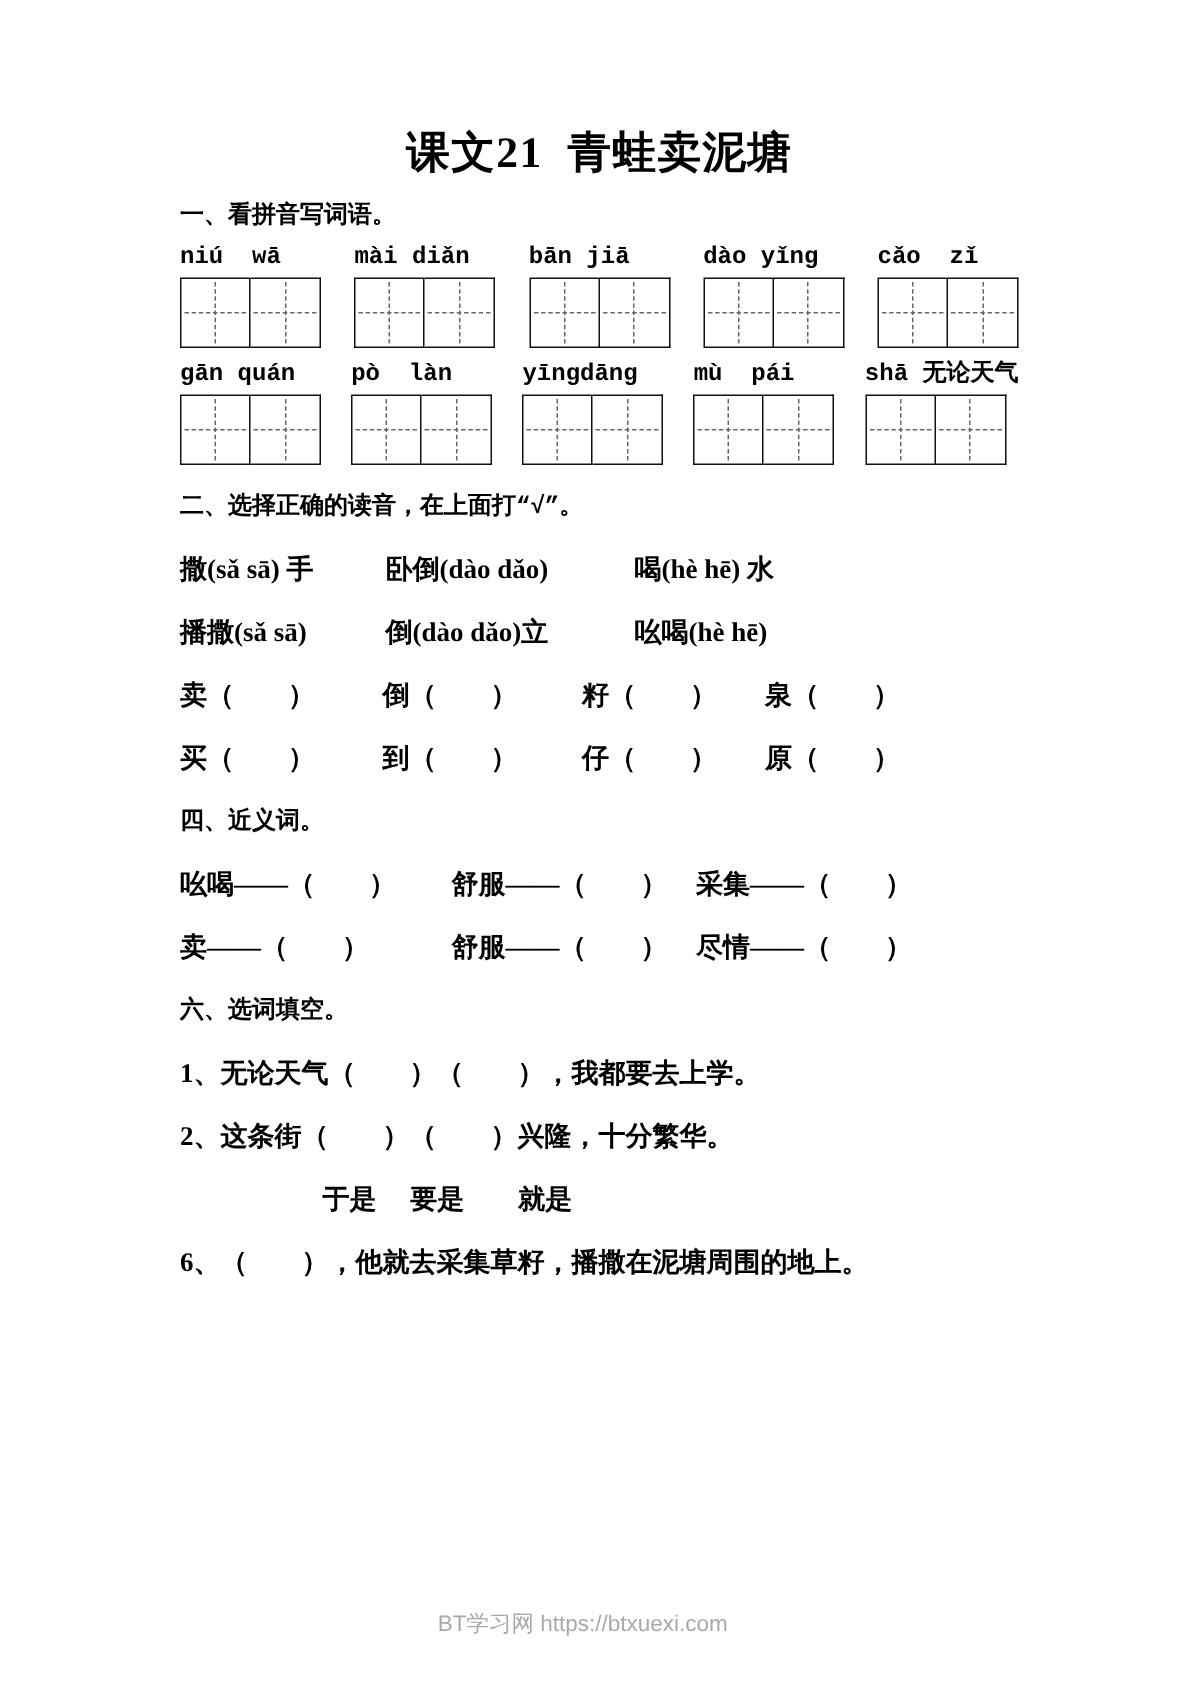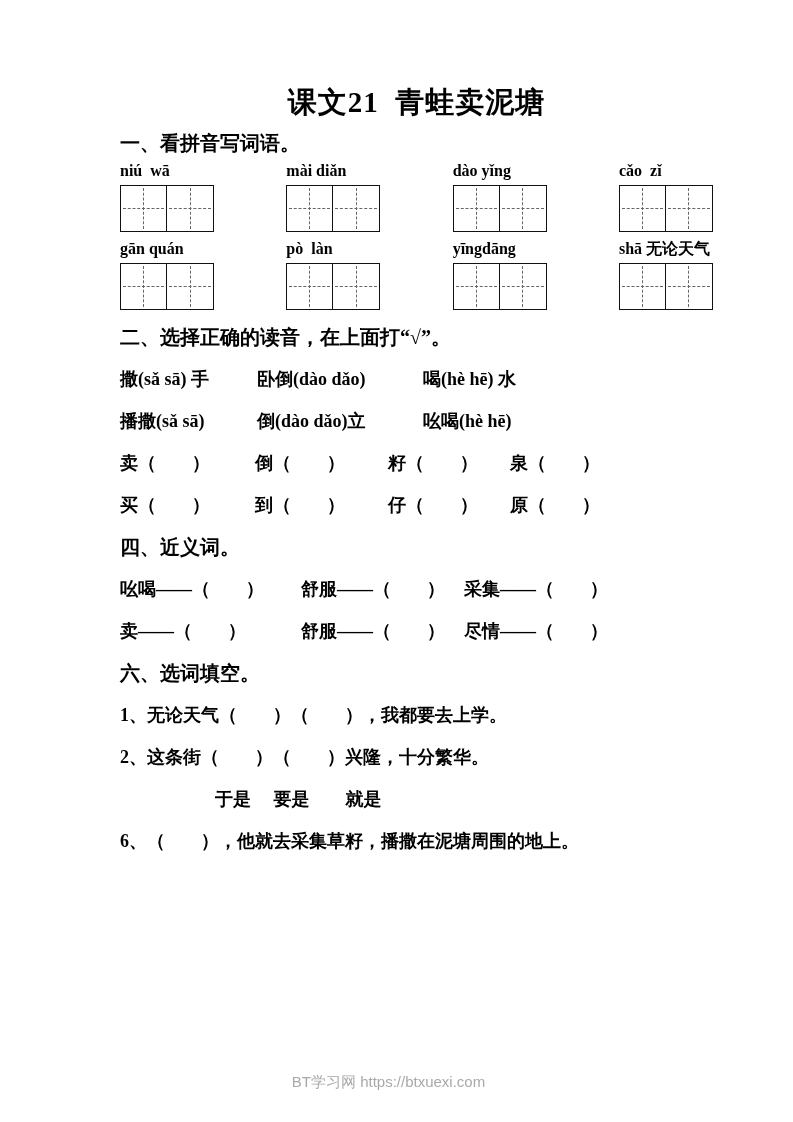--- a/index.html
+++ b/index.html
@@ -3,38 +3,38 @@
 <meta charset="utf-8">
 <style>
   * { box-sizing: border-box; }
   html, body { margin: 0; padding: 0; }
   body {
     width: 793px; height: 1122px;
     background: #ffffff; color: #000;
     font-family: "Liberation Serif", "DejaVu Serif", serif;
     position: relative; overflow: hidden;
   }
-  .content { padding: 84px 80px 0 120px; }
+  .content { padding: 84px 114px 0 120px; }
   .doc-title {
     text-align: center; font-size: 29px; font-weight: bold;
     line-height: 36px; margin-bottom: 8px; white-space: pre; letter-spacing: 1px;
   }
   .sec-heading {
-    font-size: 20px; font-weight: bold; height: 42px;
-    display: flex; align-items: center; white-space: pre;
+    font-size: 16px; font-weight: bold; height: 42px;
+    display: flex; align-items: center; white-space: pre; font-family: Liberation Mono, monospace;
   }
   .sec-heading.first { height: 30px; }
   .textline {
     font-size: 18px; font-weight: bold; height: 42px;
     display: flex; align-items: center; white-space: pre;
   }
   .pinyin-row { display: flex; justify-content: space-between; margin: 2px 0 6px 0; }
   .word-block { display: flex; flex-direction: column; }
   .pinyin {
-    font-family: Liberation Serif, serif; font-size: 16px; font-weight: bold;
+    font-family: Liberation Mono, monospace; font-size: 16px; font-weight: bold;
     line-height: 22px; margin-bottom: 3px; white-space: pre;
   }
   .grid { display: flex; }
   .cell { width: 47px; height: 47px; border: 1.5px solid #111; position: relative; }
   .cell + .cell { border-left: none; }
   .cell::before {
     content: ""; position: absolute; left: 2px; right: 2px; top: 50%;
     margin-top: -0.5px; border-top: 1px dashed #666;
   }
   .cell::after {
@@ -74,20 +74,27 @@
       </div>
     </div>
     <div class="word-block">
       <div class="pinyin">mài diǎn</div>
       <div class="grid">
         <div class="cell"></div>
         <div class="cell"></div>
       </div>
     </div>
     <div class="word-block">
+      <div class="pinyin">bān jiā</div>
+      <div class="grid">
+        <div class="cell"></div>
+        <div class="cell"></div>
+      </div>
+    </div>
+    <div class="word-block">
       <div class="pinyin">dào yǐng</div>
       <div class="grid">
         <div class="cell"></div>
         <div class="cell"></div>
       </div>
     </div>
     <div class="word-block">
       <div class="pinyin">cǎo  zǐ</div>
       <div class="grid">
         <div class="cell"></div>
@@ -106,20 +113,27 @@
     </div>
     <div class="word-block">
       <div class="pinyin">pò  làn</div>
       <div class="grid">
         <div class="cell"></div>
         <div class="cell"></div>
       </div>
     </div>
     <div class="word-block">
       <div class="pinyin">yīngdāng</div>
+      <div class="grid">
+        <div class="cell"></div>
+        <div class="cell"></div>
+      </div>
+    </div>
+    <div class="word-block">
+      <div class="pinyin">mù  pái</div>
       <div class="grid">
         <div class="cell"></div>
         <div class="cell"></div>
       </div>
     </div>
     <div class="word-block">
       <div class="pinyin">shā 无论天气</div>
       <div class="grid">
         <div class="cell"></div>
         <div class="cell"></div>

